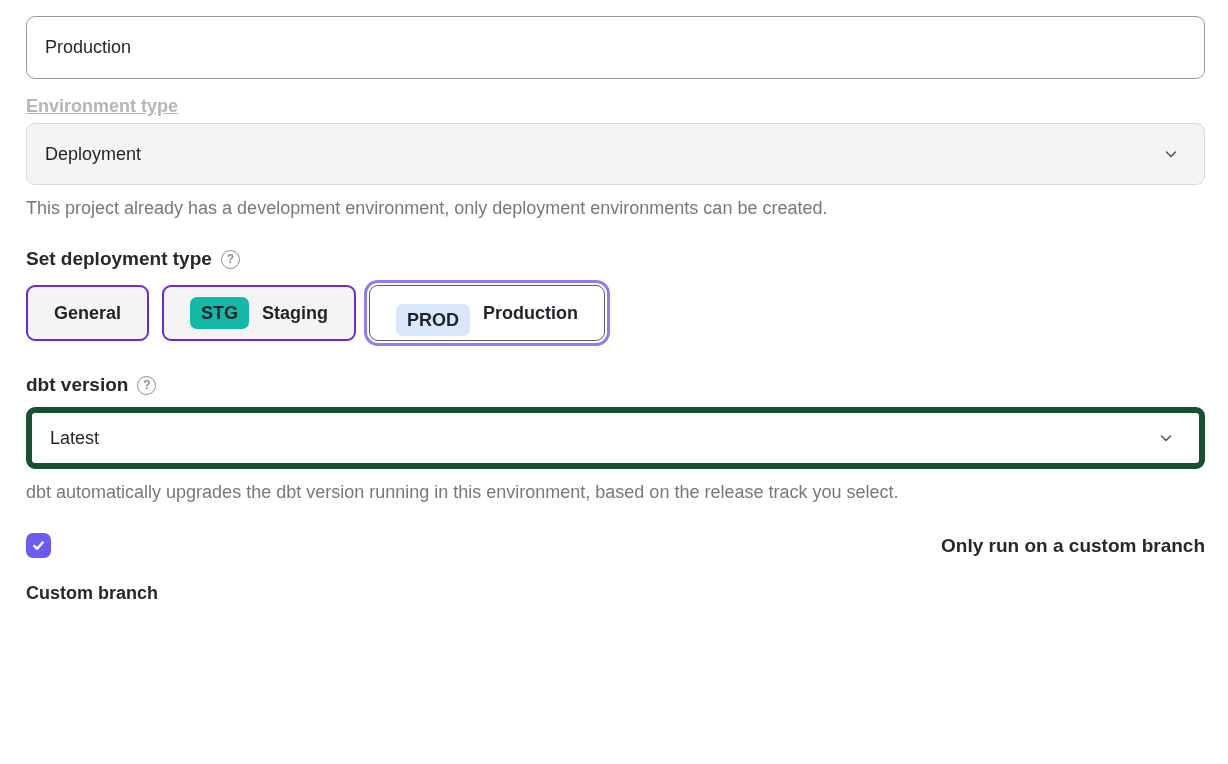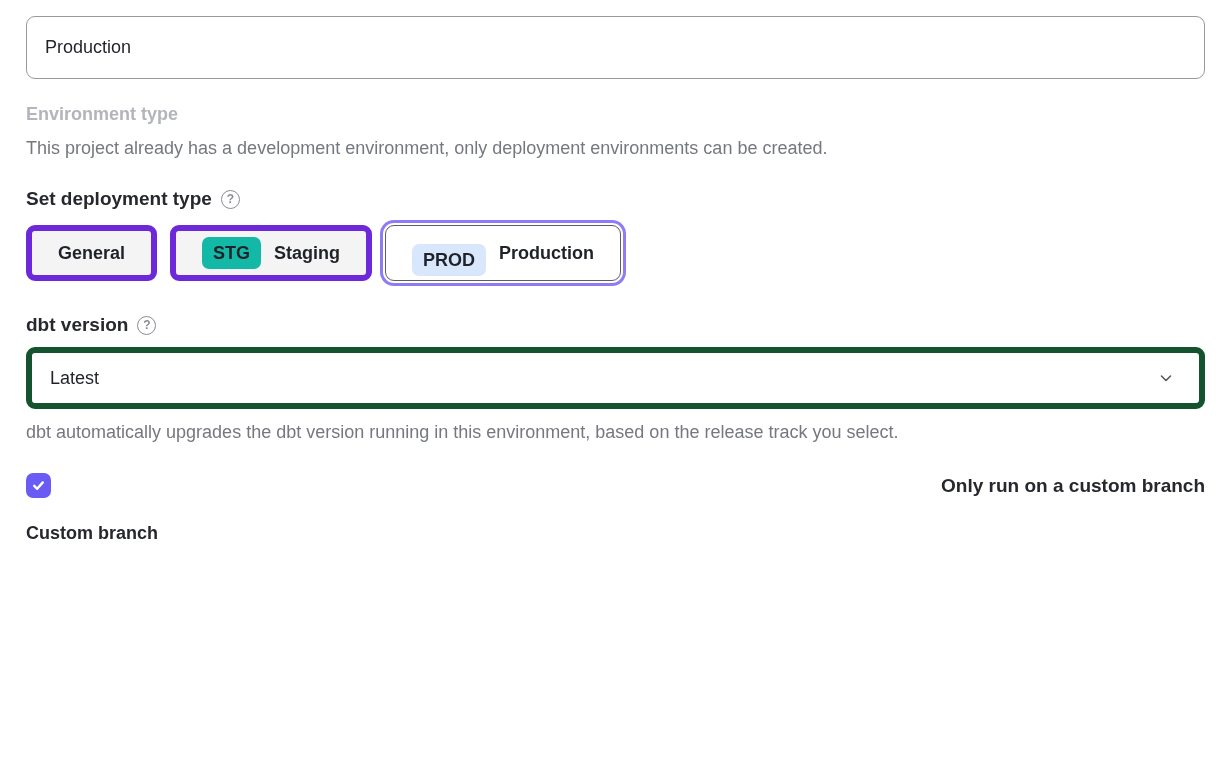--- a/index.html
+++ b/index.html
@@ -110,21 +110,21 @@
     gap: 13px;
   }
   .type-btn {
     display: inline-flex;
     align-items: center;
     gap: 13px;
     height: 56px;
     padding: 0 26px;
     border-radius: 9px;
     background: #f4f4f5;
-    border: 6px solid #6d28d9;
+    border: 2px solid #6d28d9;
     font-family: "Liberation Sans", "DejaVu Sans", sans-serif;
     font-size: 18px;
     font-weight: 600;
     color: #1f2228;
     cursor: pointer;
   }
   .type-btn.selected {
     background: #ffffff;
     border: 1px solid #5b5e66;
     box-shadow: 0 0 0 2px #ffffff, 0 0 0 5px #8d7cf5;
@@ -155,36 +155,42 @@
     align-items: center;
     justify-content: center;
     cursor: pointer;
     flex: 0 0 auto;
   }
   .checkbox-label {
     font-size: 19px;
     font-weight: 600;
     color: #26282e;
   }
-  .mt-env-type { margin-top: 24px; }
+  .mt-env-type { margin-top: 16px; text-decoration: underline; }
   .mt-section1 { margin-top: 28px; }
   .mt-dbt { margin-top: 32px; }
   .mt-dbt-select { margin-top: 10px; }
   .mt-custom-label { margin-top: 24px; }
 </style>
 </head>
 <body>
 
 <div class="page">
 
   
   <input class="text-input" type="text" value="Production" style="">
 
   
   <div class="field-label disabled mt-env-type">Environment type</div>
+  <div class="select disabled">
+    <span>Deployment</span>
+    <svg class="chevron" viewBox="0 0 18 18" fill="none">
+      <path d="M4.5 7 L9 11.5 L13.5 7" stroke="#55585f" stroke-width="1.6" stroke-linecap="round" stroke-linejoin="round"></path>
+    </svg>
+  </div>
   <div class="helper">This project already has a development environment, only deployment environments can be created.</div>
 
   
   <div class="mt-section1">
     <div class="section-heading">
       <span>Set deployment type</span>
       <span class="help-icon">
           <span>?</span>
         </span>
     </div>

